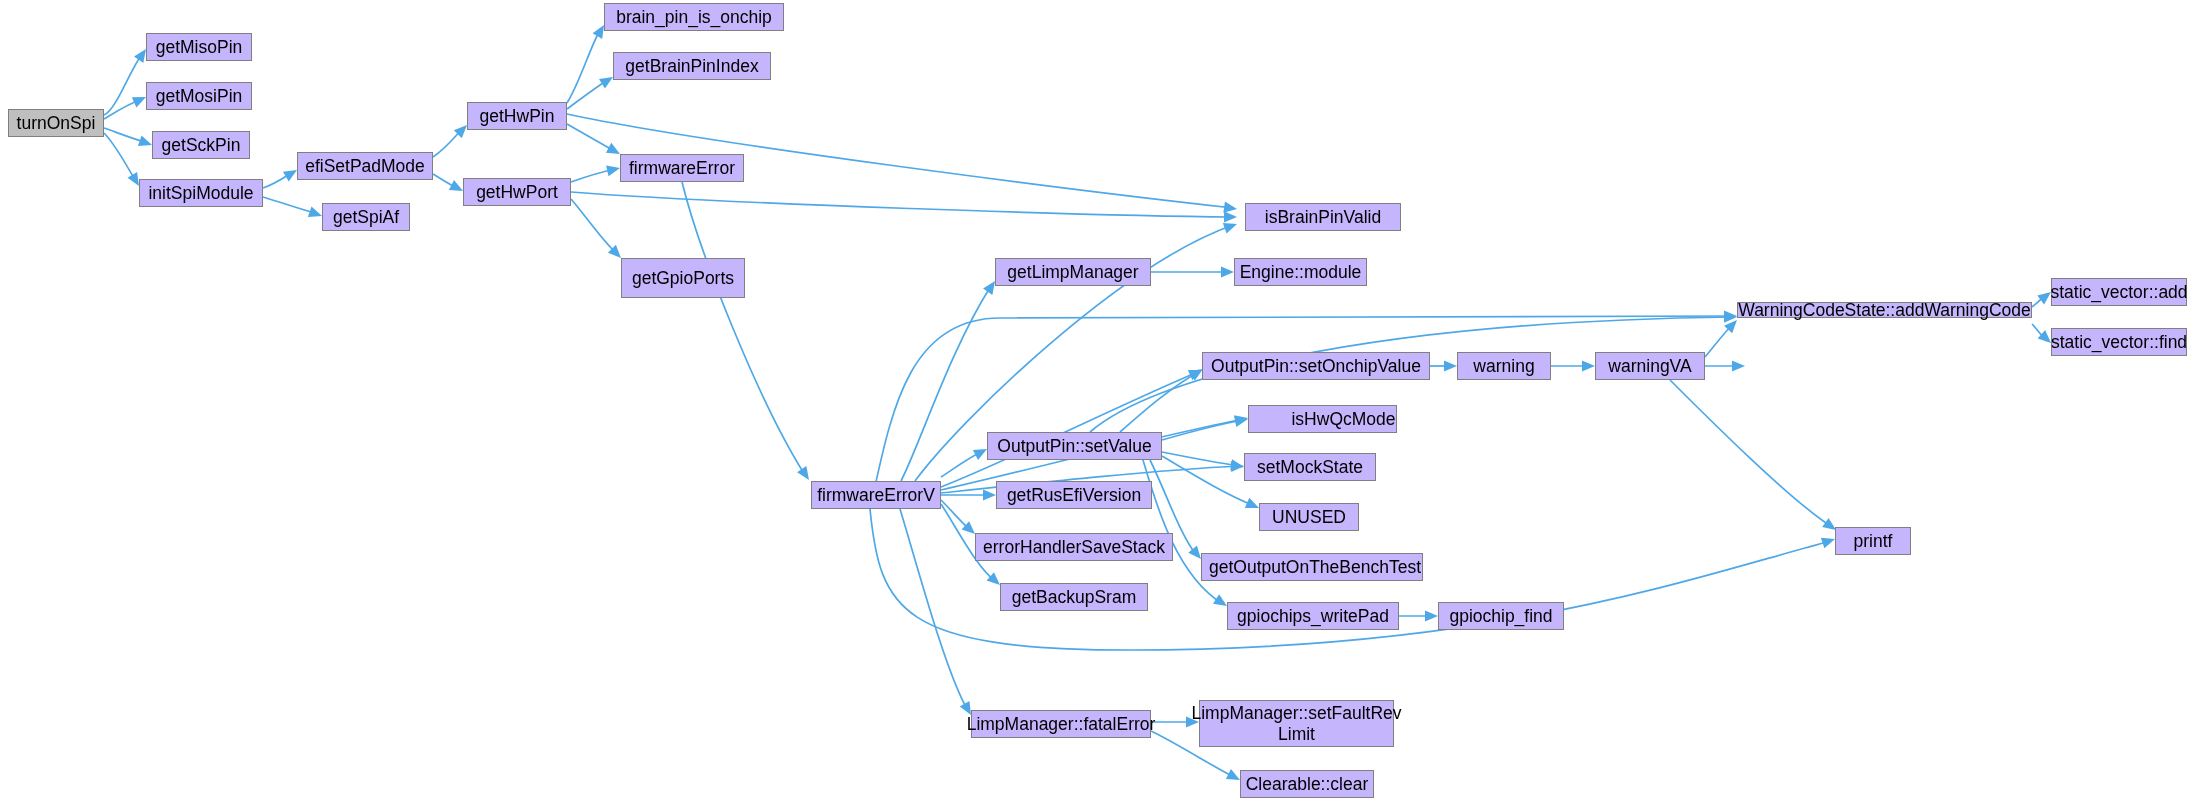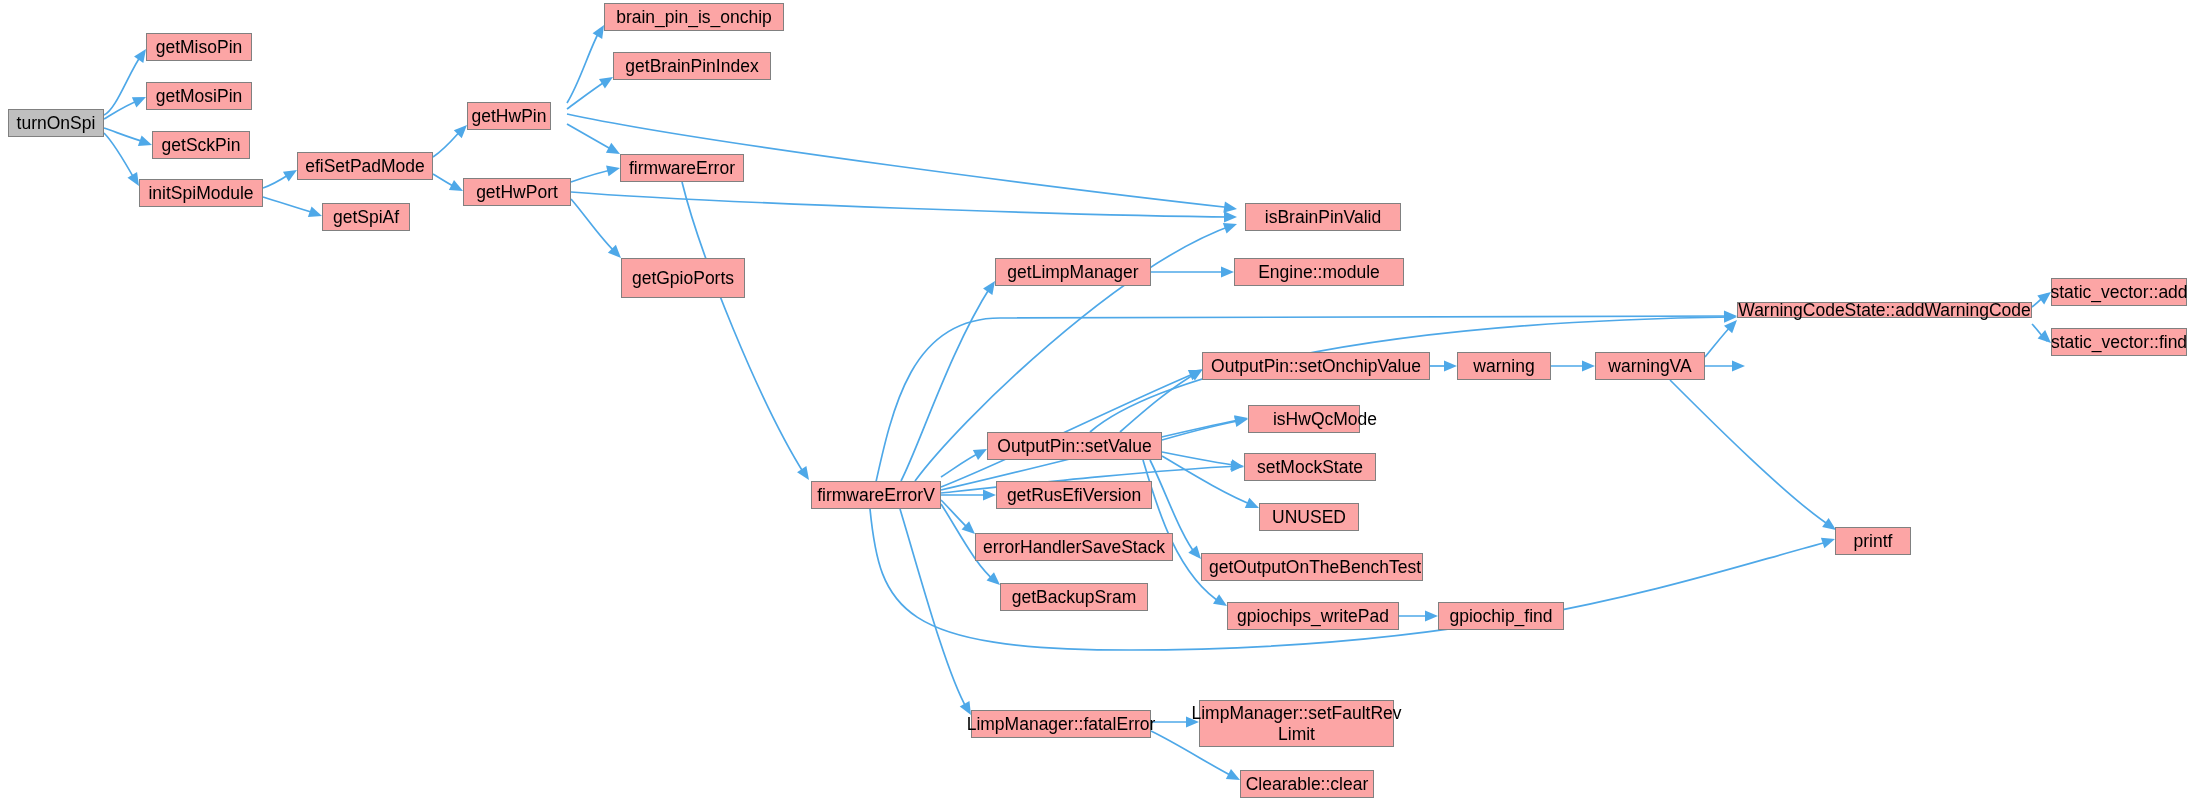--- a/index.html
+++ b/index.html
@@ -17,21 +17,21 @@
   }
   #edge-layer {
     position: absolute;
     left: 0; top: 0;
     width: 2188px;
     height: 801px;
   }
   .node {
     position: absolute;
     box-sizing: border-box;
-    background: #fca5a5;
+    background: #c4b5fd;
     border: 1px solid #808080;
     color: #000000;
     font-size: 17.5px;
     line-height: 1.15;
     display: flex;
     align-items: center;
     justify-content: center;
     text-align: center;
     white-space: pre-line;
     padding: 0 6px;
@@ -139,36 +139,36 @@
       <path d="M1151,731 C1180,745 1215,768 1236,778" fill="none" stroke="#4ea8e8" stroke-width="1.7"></path>
       <polygon points="1240,780 1225.8752884464498,779.0766779927881 1230.9678098723266,769.1013972685687" fill="#4ea8e8"></polygon>
     </svg>
 <div class="node root" style="left: 8px; top: 109px; width: 96px; height: 28px;">turnOnSpi</div>
     <div class="node" style="left: 146px; top: 33px; width: 106px; height: 28px;">getMisoPin</div>
     <div class="node" style="left: 146px; top: 82px; width: 106px; height: 28px;">getMosiPin</div>
     <div class="node" style="left: 152px; top: 131px; width: 98px; height: 28px;">getSckPin</div>
     <div class="node" style="left: 139px; top: 179px; width: 124px; height: 28px;">initSpiModule</div>
     <div class="node" style="left: 297px; top: 152px; width: 136px; height: 28px;">efiSetPadMode</div>
     <div class="node" style="left: 322px; top: 203px; width: 88px; height: 28px;">getSpiAf</div>
-    <div class="node" style="left: 467px; top: 102px; width: 84px; height: 28px;">getHwPin</div>
+    <div class="node" style="left: 467px; top: 102px; width: 100px; height: 28px;">getHwPin</div>
     <div class="node" style="left: 463px; top: 178px; width: 108px; height: 28px;">getHwPort</div>
     <div class="node" style="left: 604px; top: 3px; width: 180px; height: 28px;">brain_pin_is_onchip</div>
     <div class="node" style="left: 613px; top: 52px; width: 158px; height: 28px;">getBrainPinIndex</div>
     <div class="node" style="left: 620px; top: 154px; width: 124px; height: 28px;">firmwareError</div>
     <div class="node" style="left: 621px; top: 258px; width: 124px; height: 40px;">getGpioPorts</div>
     <div class="node" style="left: 995px; top: 258px; width: 156px; height: 28px;">getLimpManager</div>
     <div class="node" style="left: 1237px; top: 203px; width: 156px; height: 28px; margin-left: 8px;">isBrainPinValid</div>
-    <div class="node" style="left: 1234px; top: 258px; width: 170px; height: 28px;">Engine::module</div>
+    <div class="node" style="left: 1234px; top: 258px; width: 133px; height: 28px;">Engine::module</div>
     <div class="node" style="left: 811px; top: 481px; width: 130px; height: 28px;">firmwareErrorV</div>
     <div class="node" style="left: 987px; top: 432px; width: 175px; height: 28px;">OutputPin::setValue</div>
     <div class="node" style="left: 996px; top: 481px; width: 156px; height: 28px;">getRusEfiVersion</div>
     <div class="node" style="left: 975px; top: 533px; width: 198px; height: 28px;">errorHandlerSaveStack</div>
     <div class="node" style="left: 1000px; top: 583px; width: 148px; height: 28px;">getBackupSram</div>
     <div class="node" style="left: 1202px; top: 352px; width: 228px; height: 28px;">OutputPin::setOnchipValue</div>
-    <div class="node" style="left: 1248px; top: 405px; width: 112px; height: 28px; padding-left: 48px;">isHwQcMode</div>
+    <div class="node" style="left: 1248px; top: 405px; width: 149px; height: 28px; padding-left: 48px;">isHwQcMode</div>
     <div class="node" style="left: 1244px; top: 453px; width: 132px; height: 28px;">setMockState</div>
     <div class="node" style="left: 1259px; top: 503px; width: 100px; height: 28px;">UNUSED</div>
     <div class="node" style="left: 1201px; top: 553px; width: 222px; height: 28px; padding-left: 12px;">getOutputOnTheBenchTest</div>
     <div class="node" style="left: 1227px; top: 602px; width: 172px; height: 28px;">gpiochips_writePad</div>
     <div class="node" style="left: 1438px; top: 602px; width: 126px; height: 28px;">gpiochip_find</div>
     <div class="node" style="left: 1457px; top: 352px; width: 94px; height: 28px;">warning</div>
     <div class="node" style="left: 1595px; top: 352px; width: 110px; height: 28px;">warningVA</div>
     <div class="node" style="left: 1737px; top: 302px; width: 295px; height: 16px;">WarningCodeState::addWarningCode</div>
     <div class="node" style="left: 2051px; top: 278px; width: 136px; height: 28px;">static_vector::add</div>
     <div class="node" style="left: 2051px; top: 328px; width: 136px; height: 28px;">static_vector::find</div>

